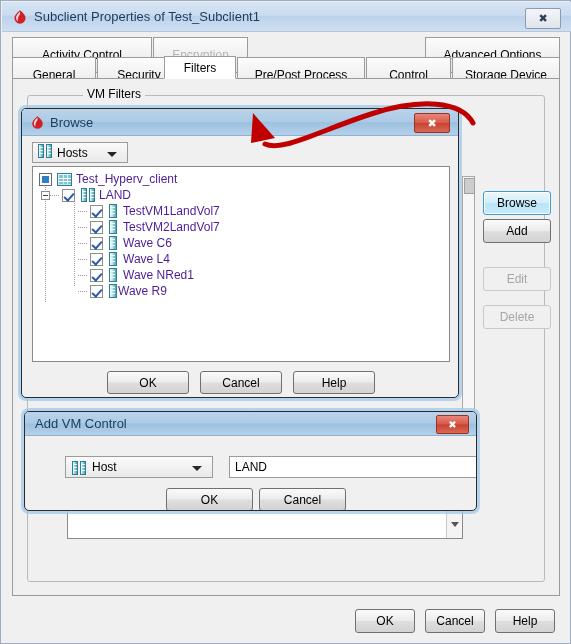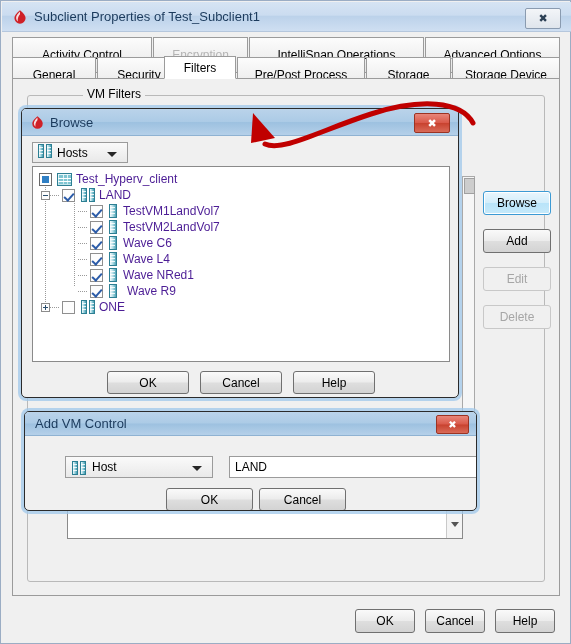--- a/index.html
+++ b/index.html
@@ -276,50 +276,49 @@
     <div id="title-text">Subclient Properties of Test_Subclient1</div>
     <div id="title-close">
       <span>✖</span>
     </div>
   </div>
 
   <div id="tabstrip">
     <div class="tabrow row1">
       <div class="tab" style="left:0px;width:140px;">Activity Control</div>
       <div class="tab disabled" style="left:141px;width:95px;">Encryption</div>
-      <div class="tab" style="left:237px;width:175px;">IntelliSnap Operations</div>
       <div class="tab" style="left:413px;width:135px;">Advanced Options</div>
     </div>
     <div class="tabrow row2">
       <div class="tab" style="left:0px;width:84px;">General</div>
       <div class="tab" style="left:85px;width:84px;">Security</div>
       <div class="tab active" style="left:152px;width:72px;">Filters</div>
       <div class="tab" style="left:225px;width:128px;">Pre/Post Process</div>
-      <div class="tab" style="left:354px;width:85px;">Storage</div>
+      <div class="tab" style="left:354px;width:85px;">Control</div>
       <div class="tab" style="left:440px;width:108px;">Storage Device</div>
     </div>
   </div>
 
   <div id="tabpanel">
 
     <div id="vmfilters-group"></div>
     <div id="vmfilters-legend">VM Filters</div>
 
     <div id="filters-list">
       <div id="filters-list-scroll">
         <div class="arr"></div>
       </div>
     </div>
 
     <div id="side-scroll">
       <div class="thumb"></div>
     </div>
 
     <div class="sidebtn focused" style="top:112px;">Browse</div>
-    <div class="sidebtn normal" style="top:150px;">Add</div>
+    <div class="sidebtn normal" style="top:140px;">Add</div>
     <div class="sidebtn disabled" style="top:188px;">Edit</div>
     <div class="sidebtn disabled" style="top:226px;">Delete</div>
   </div>
 
   <div id="browse-dialog">
     <div id="browse-titlebar">
       <svg id="browse-title-icon" viewBox="0 0 16 16">
         <path d="M8 1.2 C4.6 4.2 2.4 6.4 2.4 9.1 A5.6 5.6 0 0 0 13.6 9.1 C13.6 6.4 11.4 4.2 8 1.2 Z" fill="#cf2027"></path>
         <path d="M8 2.6 C5.6 5 4.1 6.8 4.1 9.0 A3.9 3.9 0 0 0 6.0 12.4 C5.3 10.2 6.0 7.6 8 5.2 Z" fill="#ffffff" opacity="0.85"></path>
       </svg>
@@ -440,39 +439,23 @@
 
       <div class="tnode" style="top:116px;">
         <div class="dotline-h" style="left:45px;top:8px;width:10px;"></div>
         <div class="cbox checked" style="left:57px;"></div>
         <div class="vmicon" style="left:76px;">
           <i class="unit"></i>
           <i class="bar" style="top:3px;"></i>
             <i class="bar" style="top:6px;"></i>
             <i class="bar" style="top:9px;"></i>
         </div>
-        <div class="tlabel" style="left:94px;">Wave R9</div>
-      </div>
-
-      <div class="tnode" style="top:132px;">
-        <div class="dotline-h" style="left:17px;top:8px;width:10px;"></div>
-        <div class="expander plus" style="left:8px;"></div>
-        <div class="cbox" style="left:29px;"></div>
-        <div class="hosticon" style="left:48px;">
-          <i class="unit u1"></i>
-            <i class="unit u2"></i>
-          <i class="bar" style="left:1px;top:3px;width:4px;"></i>
-          <i class="bar" style="left:1px;top:6px;width:4px;"></i>
-          <i class="bar" style="left:1px;top:9px;width:4px;"></i>
-          <i class="bar" style="left:9px;top:3px;width:4px;"></i>
-          <i class="bar" style="left:9px;top:6px;width:4px;"></i>
-          <i class="bar" style="left:9px;top:9px;width:4px;"></i>
-        </div>
-        <div class="tlabel" style="left:66px;">ONE</div>
-      </div>
+        <div class="tlabel" style="left:85px;">Wave R9</div>
+      </div>
+
     </div>
 
     <div class="dlgbtn" style="left:85px;top:262px;width:82px;">OK</div>
     <div class="dlgbtn" style="left:178px;top:262px;width:82px;">Cancel</div>
     <div class="dlgbtn" style="left:271px;top:262px;width:82px;">Help</div>
   </div>
 
   <div id="addvm-dialog">
     <div id="addvm-titlebar">
       <div id="addvm-title-text">Add VM Control</div>

